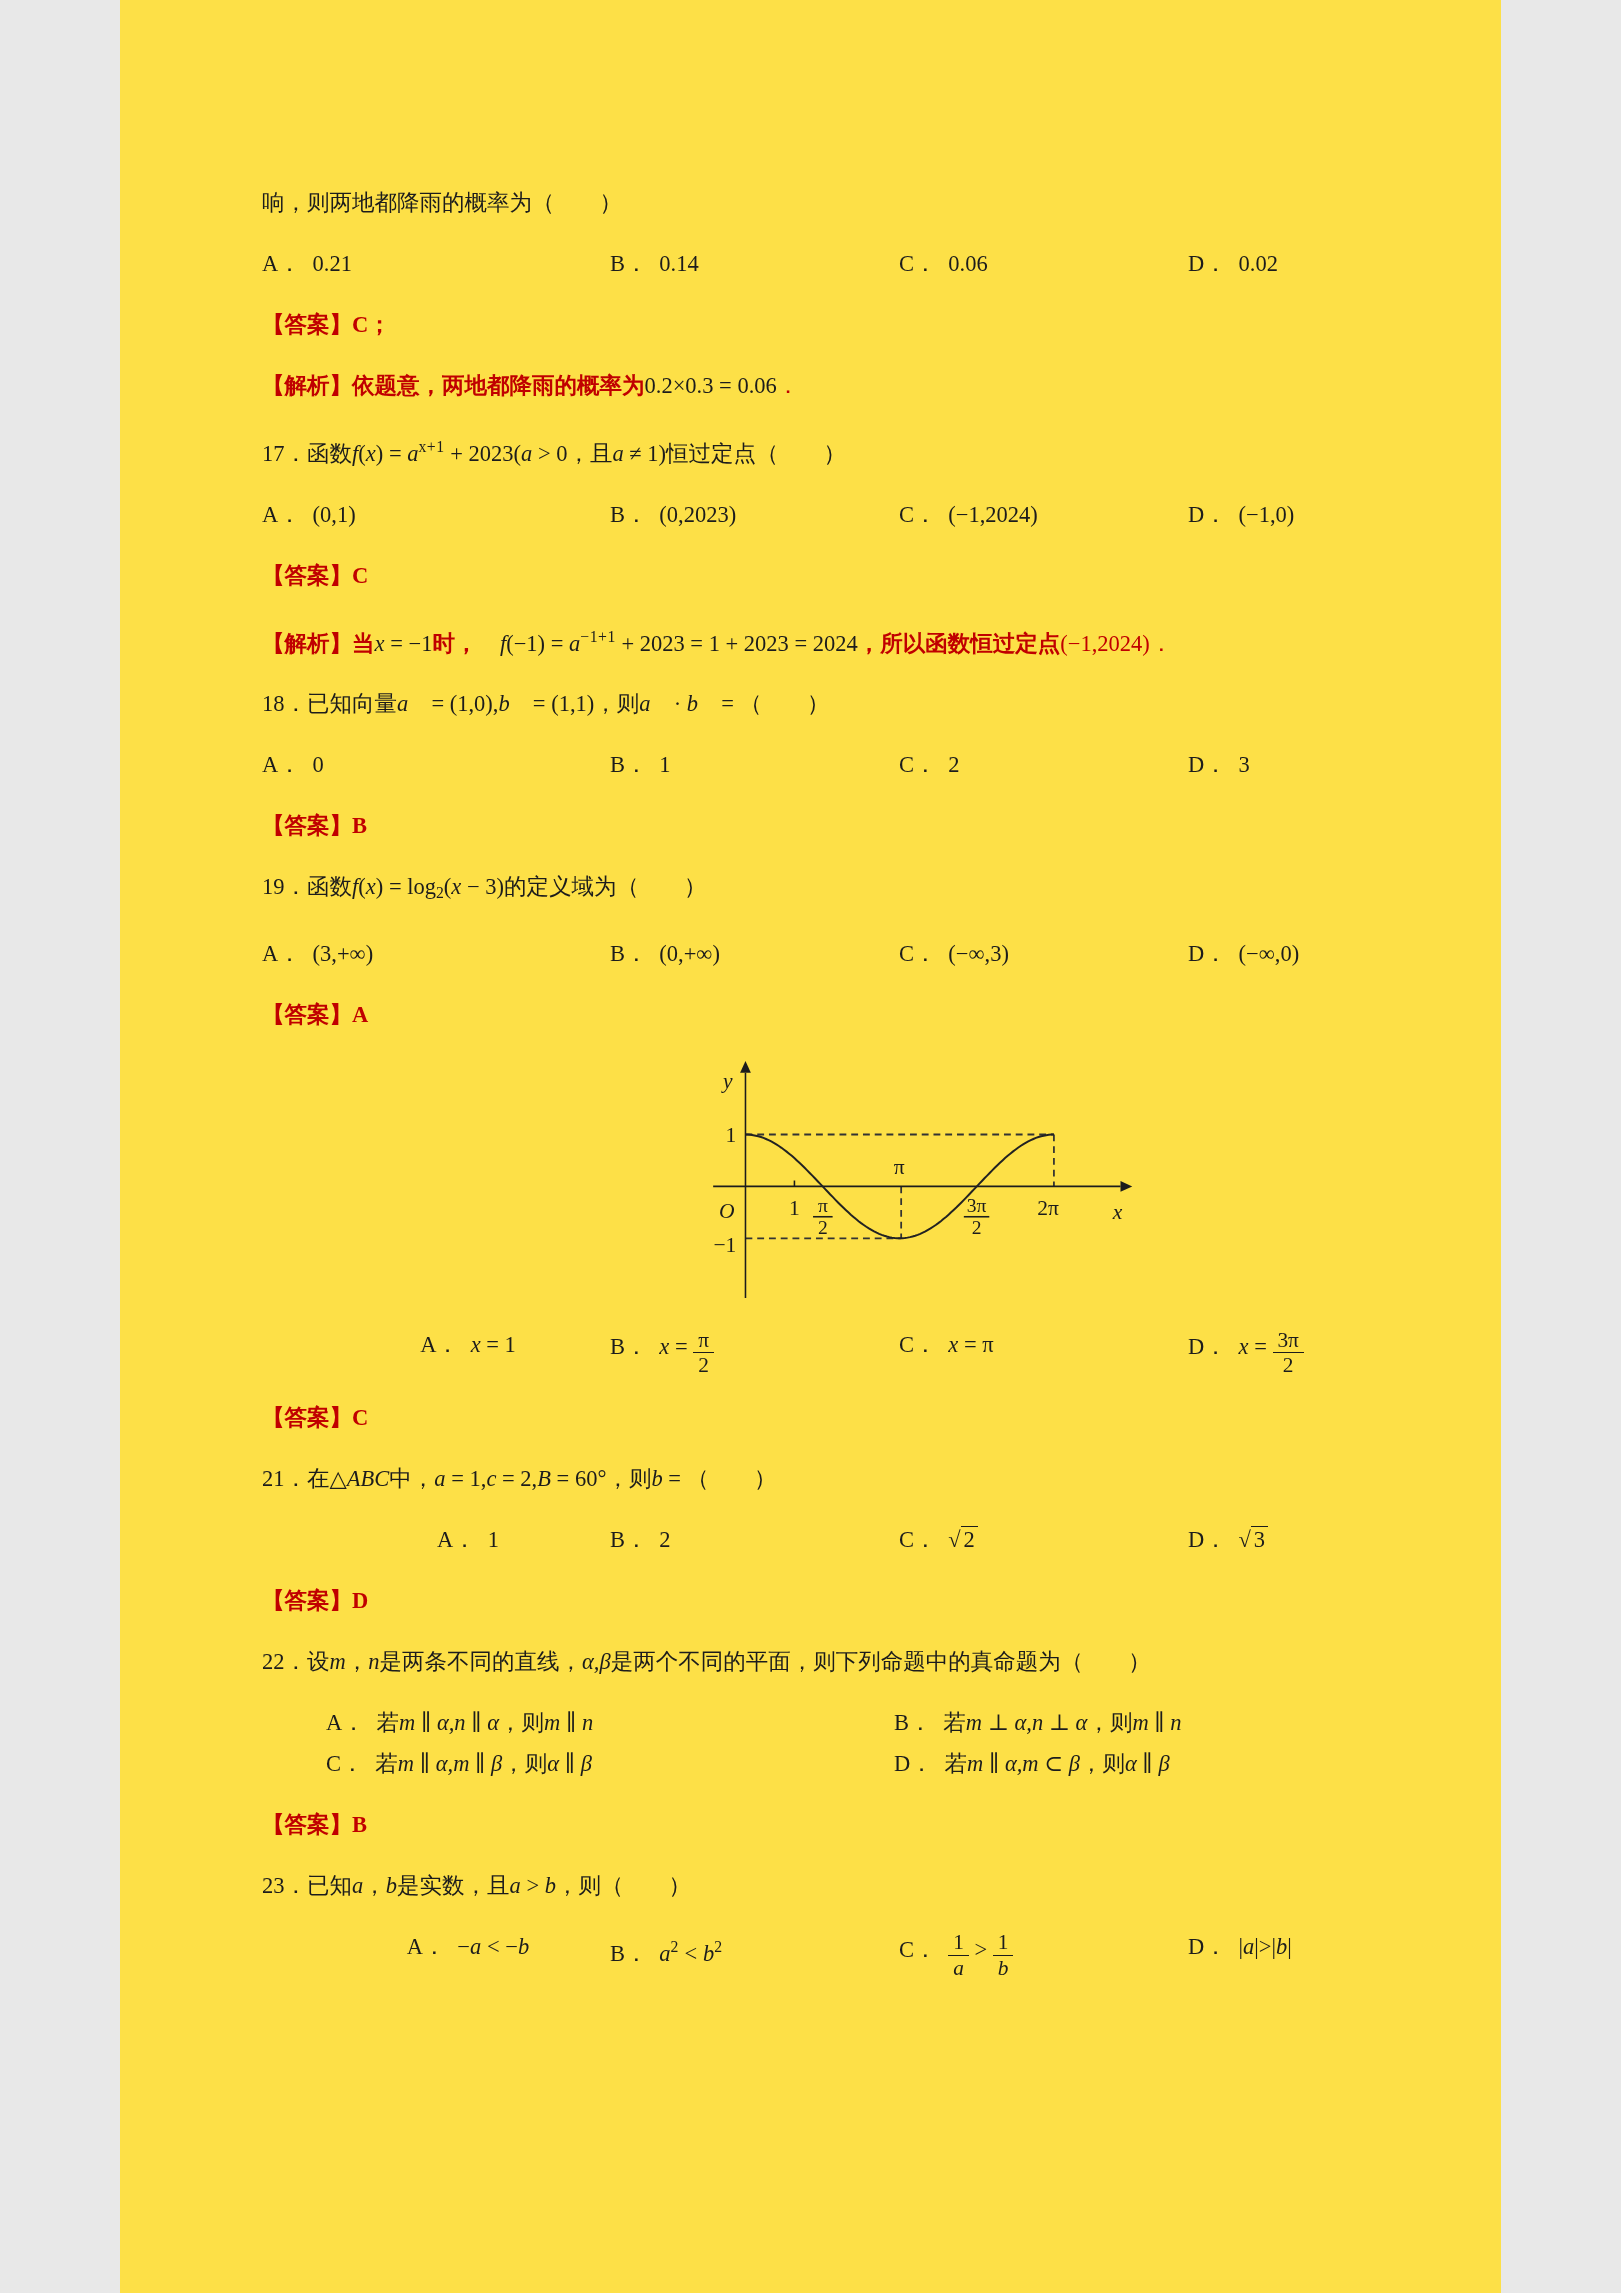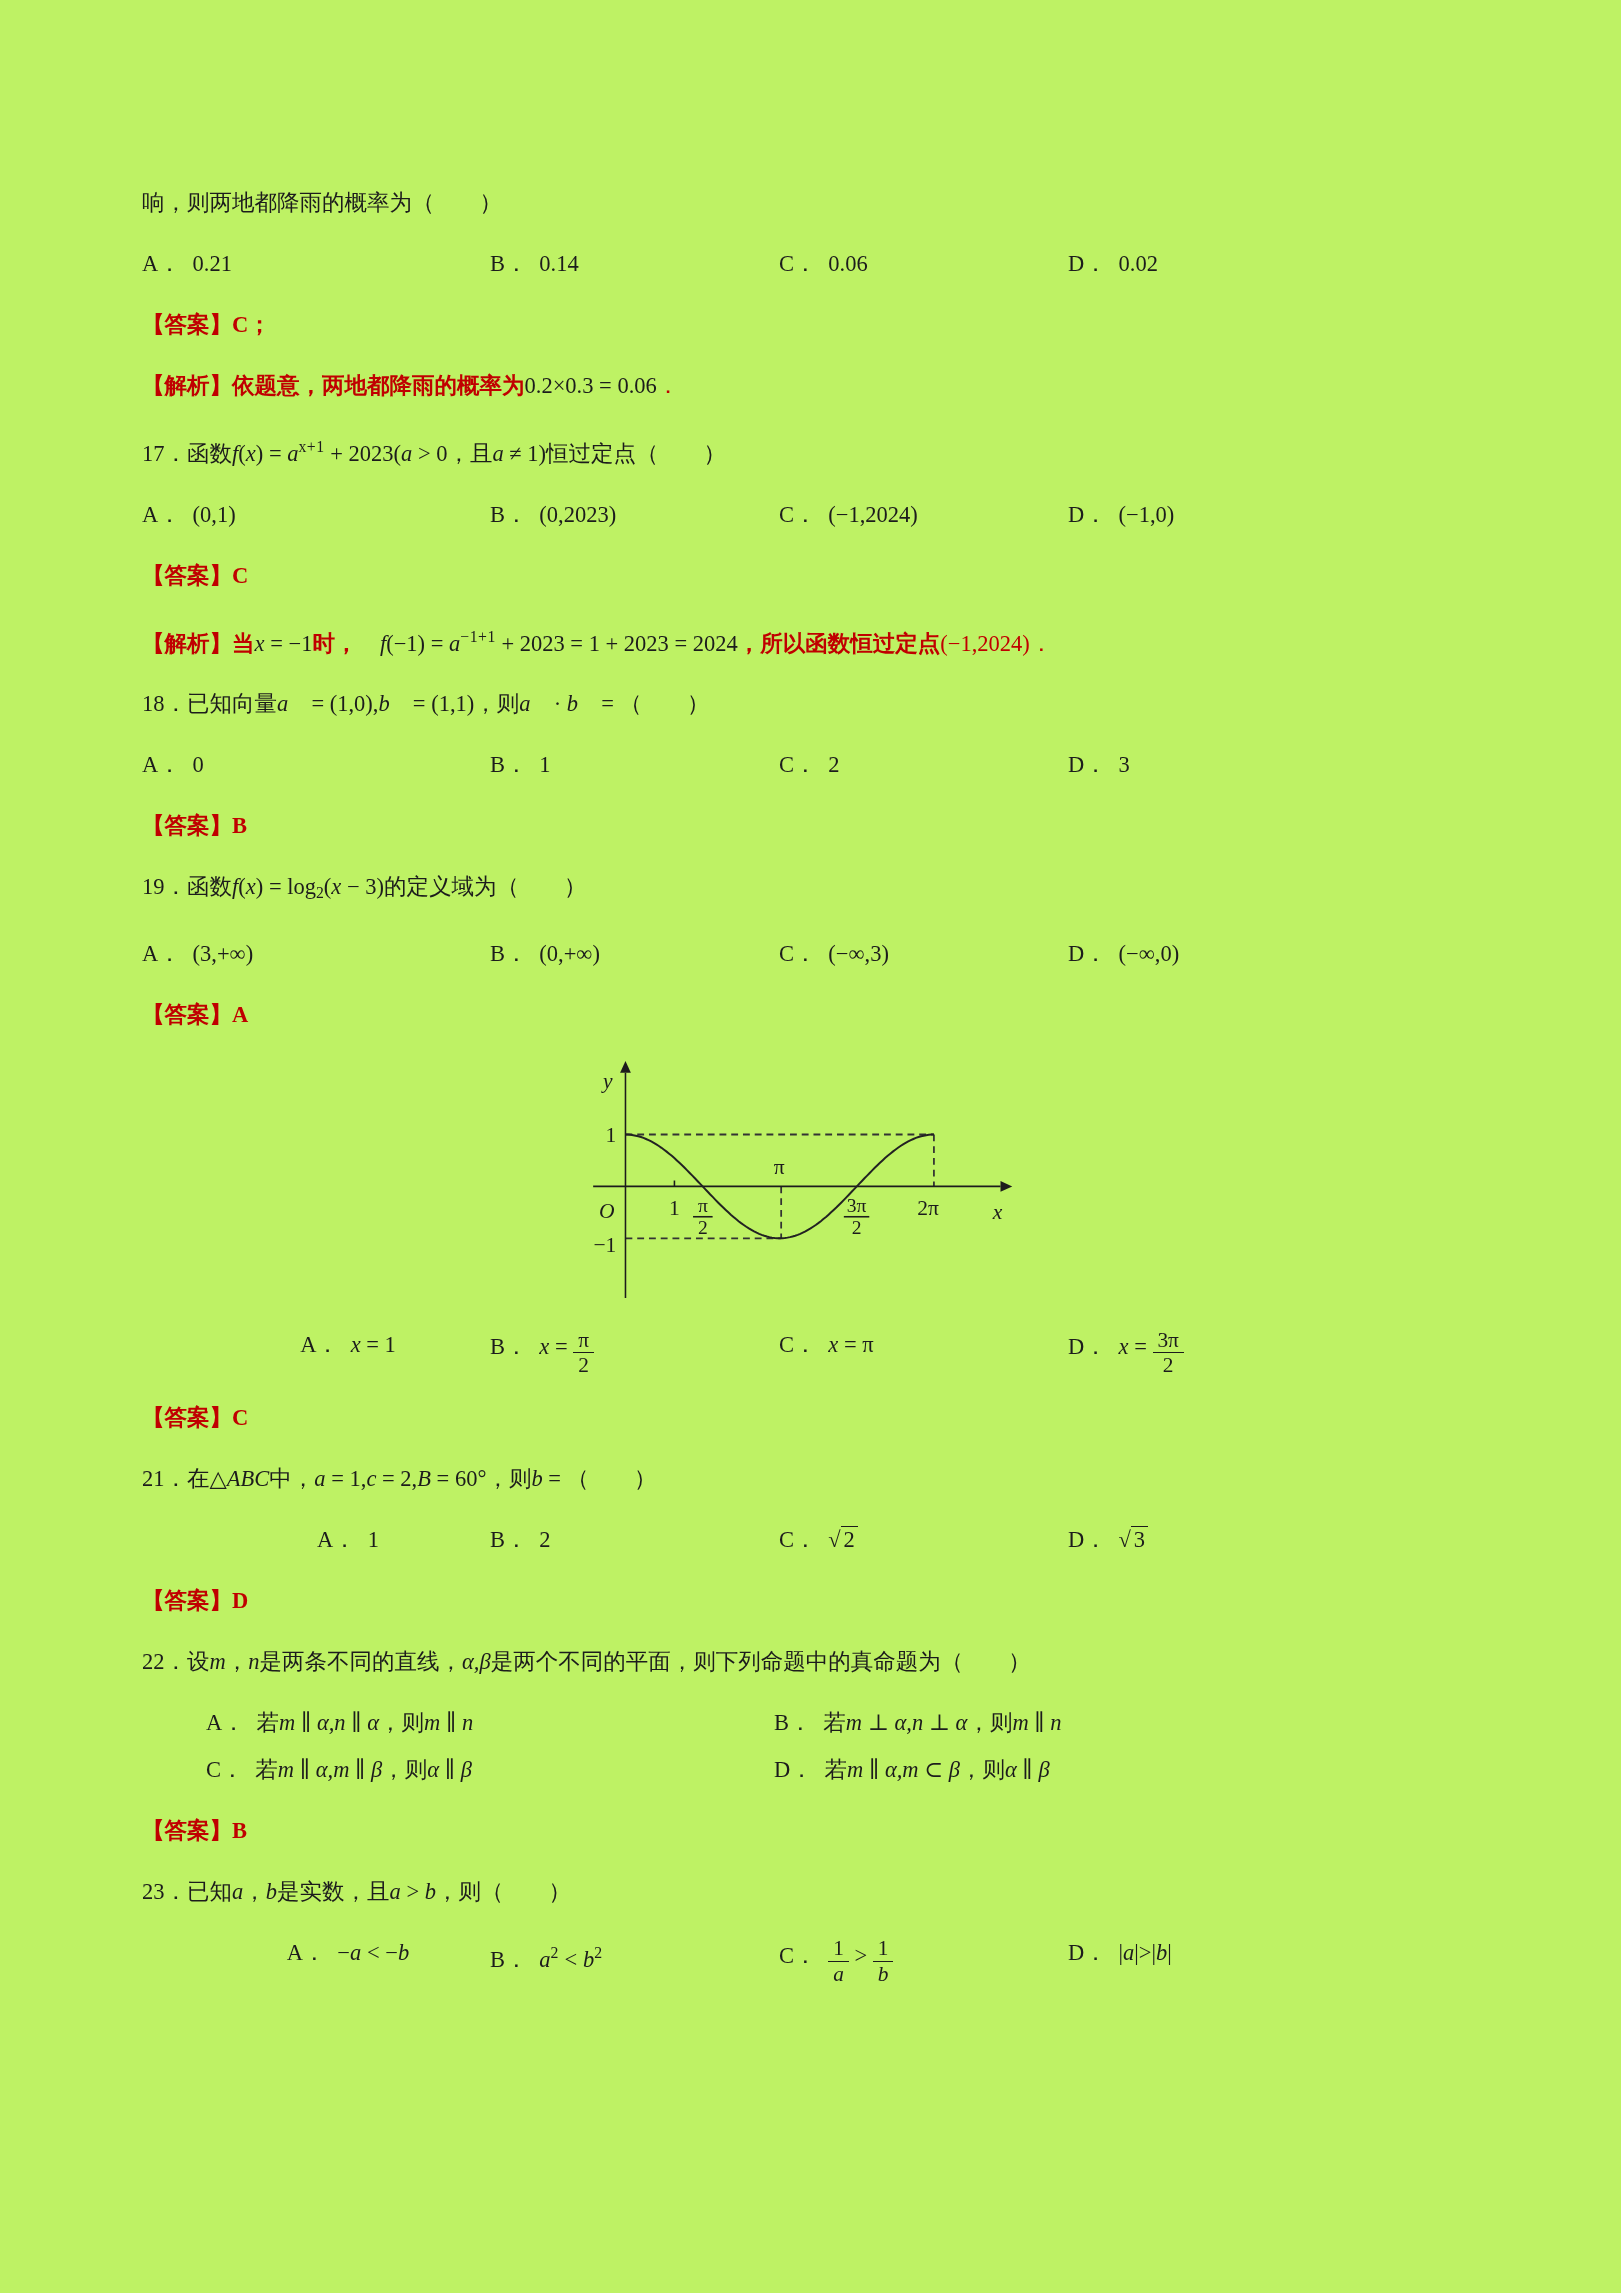--- a/index.html
+++ b/index.html
@@ -1,38 +1,38 @@
 <!DOCTYPE html>
 <html><head>
 <meta charset="utf-8">
 <style>
   html,body{margin:0;padding:0;background:#e8e8e8;}
   .page{
-    position:relative;width:1621px;height:2294px;background:#bef264;
+    position:relative;width:1381px;height:2294px;background:#fde047;
     font-family:"Liberation Serif","DejaVu Serif",serif;
     color:#1c1c1c;font-size:22.5px;overflow:hidden;margin:0 auto;
   }
   .content{padding:186px 88px 0 142px;}
   .line{margin:0 0 28px 0;line-height:33px;}
   .b{font-weight:normal;}
   .m{font-style:italic;}
   .red{color:#c00000;}
   .redb{color:#c00000;font-weight:bold;}
   .sup{font-size:0.7em;vertical-align:0.55em;letter-spacing:0.5px;}
   .sub{font-size:0.7em;vertical-align:-0.25em;}
   .fr{display:inline-block;vertical-align:-0.85em;text-align:center;line-height:1.15;font-size:0.95em;}
   .fr-n{display:block;padding:0 4.9px;}
   .fr-d{display:block;border-top:1.6px solid #1c1c1c;padding:0 4.9px;}
   .sqw{white-space:nowrap;}
   .sq{font-style:normal;}
   .sqv{border-top:1.6px solid #1c1c1c;padding:0 2.9px;}
   .olab{margin-right:11.8px;}
   .opts{display:grid;grid-template-columns:348px 289px 289px auto;margin:0 0 28px 0;line-height:33px;align-items:start;}
   .opts.indent > .opt:first-child{padding-left:64px;text-align:center;}
-  .opts2{display:grid;grid-template-columns:568px auto;row-gap:14px;padding-left:64px;margin:0 0 28px 0;line-height:33px;}
+  .opts2{display:grid;grid-template-columns:568px auto;row-gap:8px;padding-left:64px;margin:0 0 28px 0;line-height:33px;}
   .opts.tall{margin-bottom:23.5px;}
   .figure{margin:3.9px 0 23.5px 412px;width:470px;height:245px;}
   svg text{font-family:"Liberation Serif","DejaVu Serif",serif;font-size:22px;fill:#1c1c1c;}
   svg .fm{font-style:italic;}
   svg .ft{text-anchor:middle;}
   svg .ftc{text-anchor:middle;font-size:20px;}
   .ax{stroke:#1c1c1c;stroke-width:1.6;fill:none;}
   .axh{fill:#1c1c1c;stroke:none;}
   .dash{stroke:#333333;stroke-width:1.8;stroke-dasharray:7 5;fill:none;}
   .curve{stroke:#222222;stroke-width:2;fill:none;}

